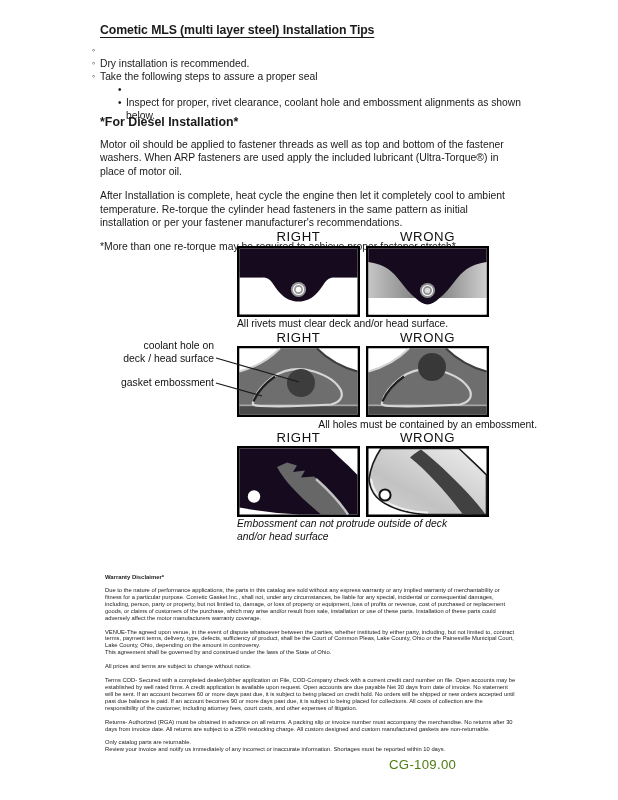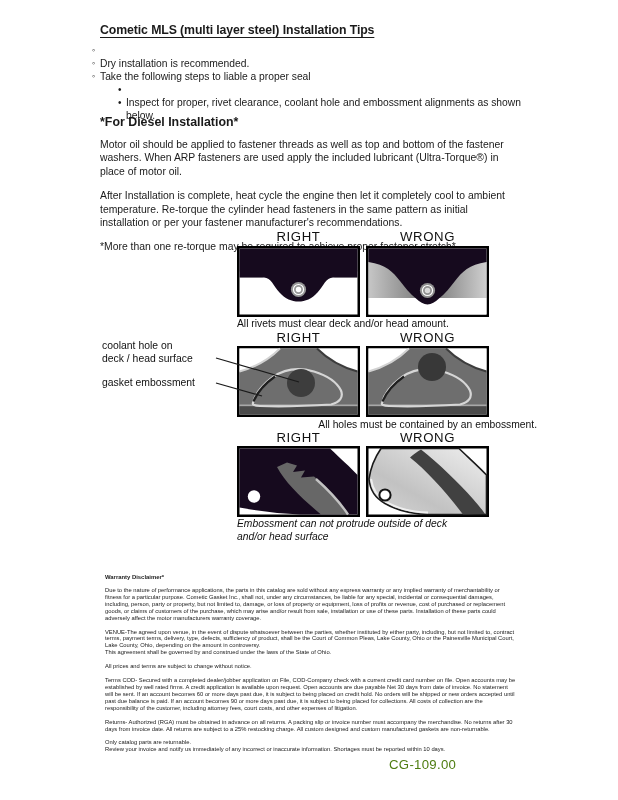--- a/index.html
+++ b/index.html
@@ -19,21 +19,21 @@
   .sub .b-marker{width:8px;font-size:10px;}
   
   .diesel{left:100px;top:115px;width:414px;}
   .diesel h2{font-size:12.4px;font-weight:bold;margin:0 0 9px 0;}
   .diesel p{font-size:10.4px;line-height:13.4px;margin:0 0 11px 0;}
   
   .diag-label{width:123px;text-align:center;font-size:13.2px;letter-spacing:0.6px;color:#111;}
   .diag-box{width:123px;height:71px;}
   .diag-box svg{display:block;}
   .caption{font-size:10.3px;line-height:12.6px;color:#111;white-space:pre-line;}
-  .callout{font-size:10.4px;line-height:12.6px;text-align:left;white-space:pre-line;color:#111;}
+  .callout{font-size:10.4px;line-height:12.6px;text-align:right;white-space:pre-line;color:#111;}
   .leader-svg{left:0;top:0;pointer-events:none;}
   
   .warranty{left:105px;top:574px;width:412px;}
   .w-head{font-size:5.9px;font-weight:bold;margin:0 0 7px 0;}
   .w-p{font-size:5.8px;line-height:6.9px;margin:0 0 7px 0;white-space:pre-line;}
   
   .page-num{left:389px;top:757px;font-size:13.2px;letter-spacing:0.3px;color:#4d7c0f;}
 </style>
 </head>
 <body>
@@ -43,21 +43,21 @@
 
   <div class="b-row">
     <span class="b-marker">◦</span>
   </div>
   <div class="b-row">
     <span class="b-marker">◦</span>
     <span>Dry installation is recommended.</span>
   </div>
   <div class="b-row">
     <span class="b-marker">◦</span>
-    <span>Take the following steps to liable a proper seal</span>
+    <span>Take the following steps to assure a proper seal</span>
   </div>
   <div class="b-row sub">
     <span class="b-marker">•</span>
   </div>
   <div class="b-row sub">
     <span class="b-marker">•</span>
     <span>Inspect for proper, rivet clearance, coolant hole and embossment alignments as shown below.</span>
   </div>
 </div>
 
@@ -96,21 +96,21 @@
     <rect x="1.25" y="1.25" width="120.5" height="68.5" fill="#ffffff" stroke="#000" stroke-width="2.5"></rect>
     <rect x="2.5" y="16" width="118" height="36" fill="url(#g1w)"></rect>
     <rect x="2.5" y="52" width="118" height="16.5" fill="#ffffff"></rect>
     <path d="M2.5,2.5 H120.5 V16 C103,18.5 96,26 89,35 C84,41.5 79,48 73,52.5 C69,56 65.5,58.5 61.5,58.5 C57.5,58.5 54,56 50,52.5 C44,48 39,41.5 34,35 C27,26 20,18.5 2.5,16 Z" fill="#160a1e"></path>
     <circle cx="61.5" cy="44.5" r="7.6" fill="#8f8f8f"></circle>
     <circle cx="61.5" cy="44.5" r="5.6" fill="#ffffff"></circle>
     <circle cx="61.5" cy="44.5" r="3.6" fill="#dcdcdc" stroke="#8f8f8f" stroke-width="1.7"></circle>
   </svg>
 </div>
 
-<div class="abs caption" style="left:237px;top:318px;width:300px;">All rivets must clear deck and/or head amount.</div>
+<div class="abs caption" style="left:237px;top:318px;width:300px;">All rivets must clear deck and/or head surface.</div>
 
 <div class="abs diag-label" style="left:237px;top:330px;">RIGHT</div>
 <div class="abs diag-label" style="left:366px;top:330px;">WRONG</div>
 
 <div class="abs callout" style="left:102px;top:340px;width:112px;">coolant hole on
 deck / head surface</div>
 <div class="abs callout" style="left:102px;top:377px;width:112px;">gasket embossment</div>
 
 <div class="abs diag-box" style="left:237px;top:346px;">
   <svg width="123" height="71" viewBox="0 0 123 71">

